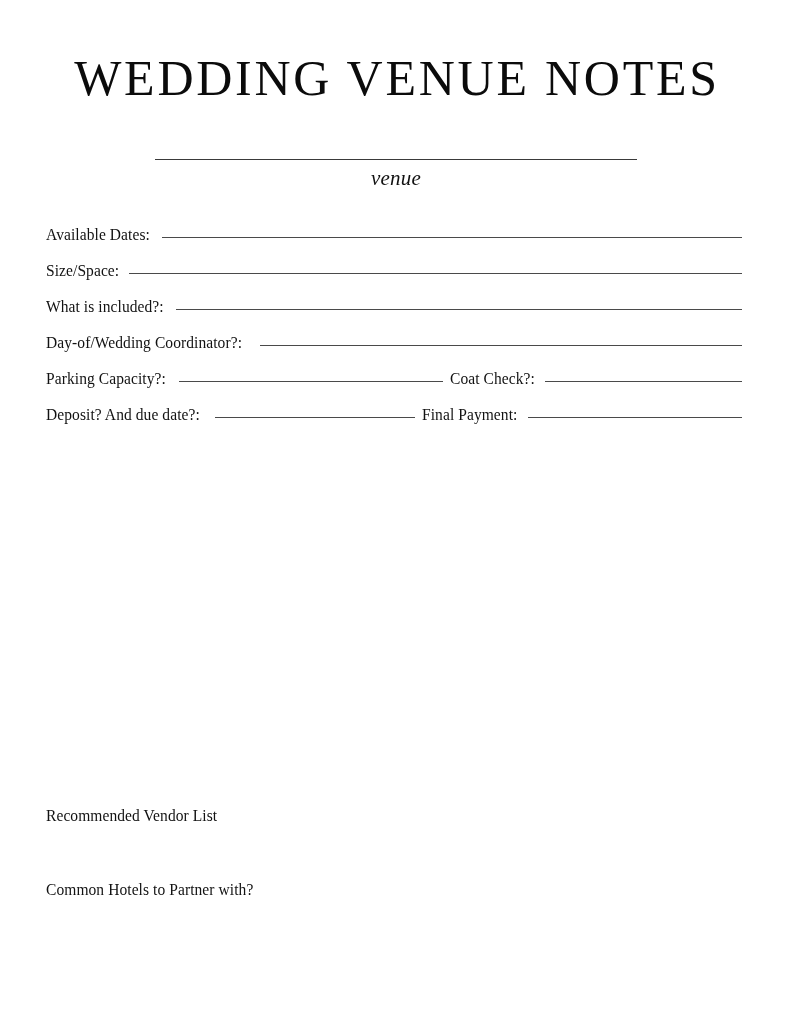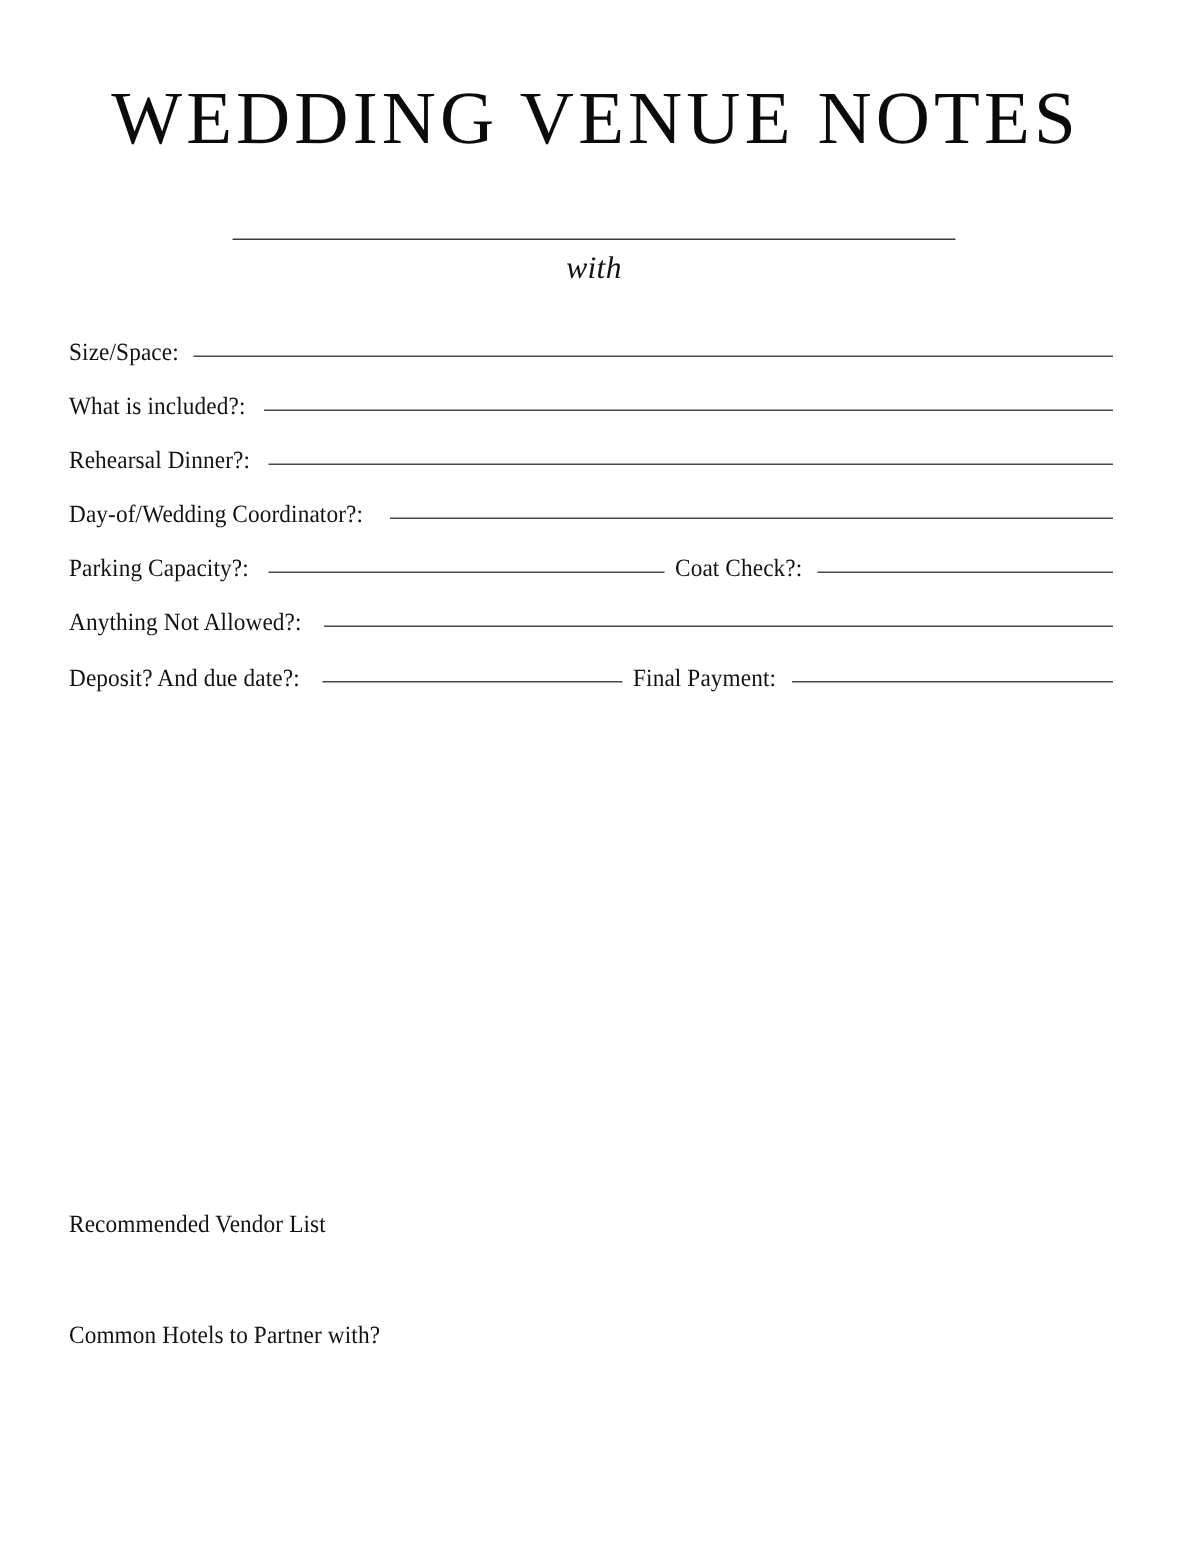--- a/index.html
+++ b/index.html
@@ -125,48 +125,44 @@
 </style>
 </head>
 <body>
 
 <div class="page">
 
   <div class="title">WEDDING VENUE NOTES</div>
 
   <div class="venue-rule"></div>
 
-  <div class="venue-label">with</div>
+  <div class="venue-label">venue</div>
 
   <div class="form" id="form-rows">
+      <div class="row">
+        <span class="label">Available Dates:</span>
+        <span class="fill"></span>
+      </div>
       <div class="row">
         <span class="label">Size/Space:</span>
         <span class="fill"></span>
       </div>
       <div class="row">
         <span class="label">What is included?:</span>
-        <span class="fill"></span>
-      </div>
-      <div class="row">
-        <span class="label">Rehearsal Dinner?:</span>
         <span class="fill"></span>
       </div>
       <div class="row">
         <span class="label">Day-of/Wedding Coordinator?:</span>
         <span class="fill"></span>
       </div>
       <div class="row">
         <span class="label">Parking Capacity?:</span>
         <span class="fill fixed" style="width: 264px;"></span>
         <span class="gap"></span>
         <span class="label">Coat Check?:</span>
-        <span class="fill"></span>
-      </div>
-      <div class="row">
-        <span class="label">Anything Not Allowed?:</span>
         <span class="fill"></span>
       </div>
       <div class="row">
         <span class="label">Deposit? And due date?:</span>
         <span class="fill fixed" style="width: 200px;"></span>
         <span class="gap"></span>
         <span class="label">Final Payment:</span>
         <span class="fill"></span>
       </div>
     </div>

